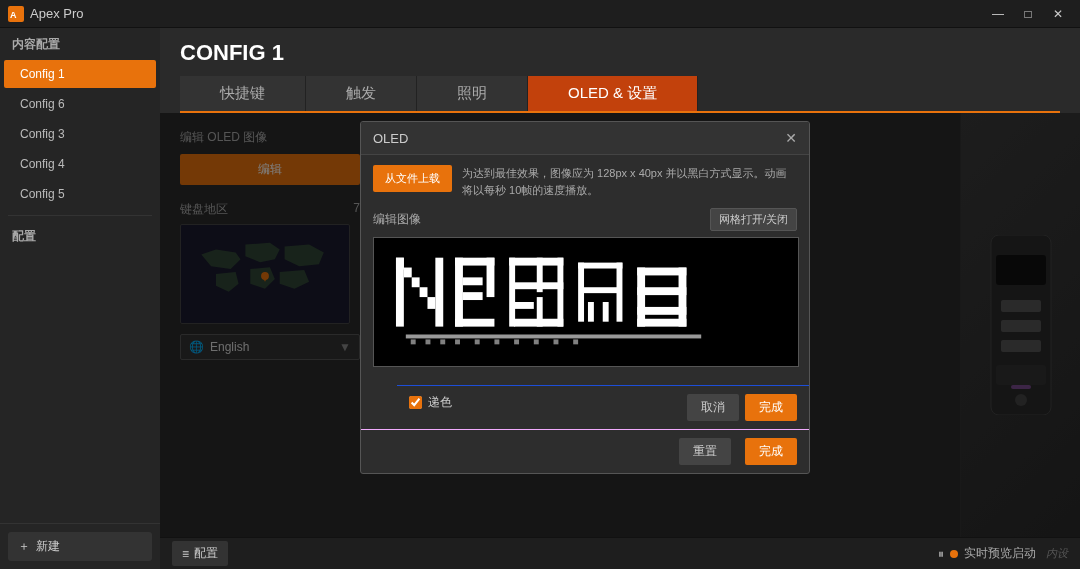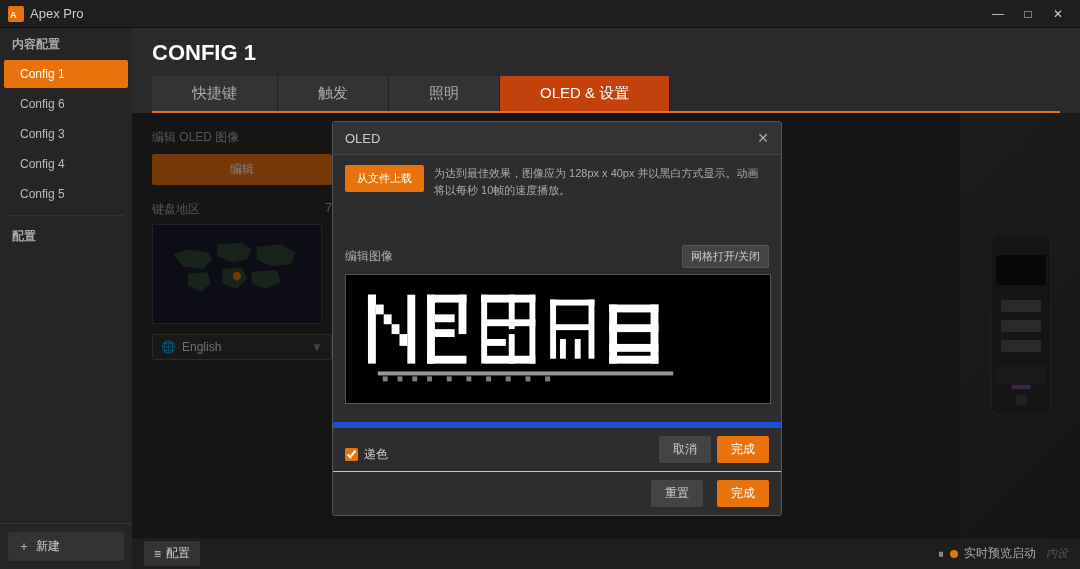--- a/index.html
+++ b/index.html
@@ -50,21 +50,21 @@
     }
 
     
     .app-body {
       display: flex;
       height: calc(569px - 28px);
     }
 
     
     .sidebar {
-      width: 132px;
+      width: 160px;
       background: #252525;
       display: flex;
       flex-direction: column;
       flex-shrink: 0;
     }
     .sidebar-section-label {
       padding: 8px 12px 6px;
       font-size: 12px;
       color: #aaa;
       font-weight: bold;
@@ -277,21 +277,20 @@
       flex-shrink: 0;
     }
     .modal-hint {
       font-size: 11px;
       color: #aaa;
       line-height: 1.5;
     }
 
     .modal-editor-section {
       padding: 0 12px 10px;
-      margin-top: 37px;
     }
     .editor-toolbar {
       display: flex;
       align-items: center;
       justify-content: space-between;
       margin-bottom: 6px;
     }
     .editor-label {
       font-size: 12px;
       color: #aaa;
@@ -317,23 +316,24 @@
       overflow: hidden;
       margin-bottom: 8px;
     }
     .oled-text-svg {
       width: 100%;
       height: 100%;
     }
 
     .modal-footer {
       display: flex;
-      align-items: flex-end;
+      align-items: flex-start;
       padding: 8px 12px;
-      border-top: 6px solid #1d4ed8;
+      border-top: 1px solid #1d4ed8;
+      margin-left: 36px;
     }
     .dither-check {
       display: flex;
       align-items: center;
       gap: 6px;
       flex: 1;
     }
     .dither-checkbox {
       width: 13px;
       height: 13px;

